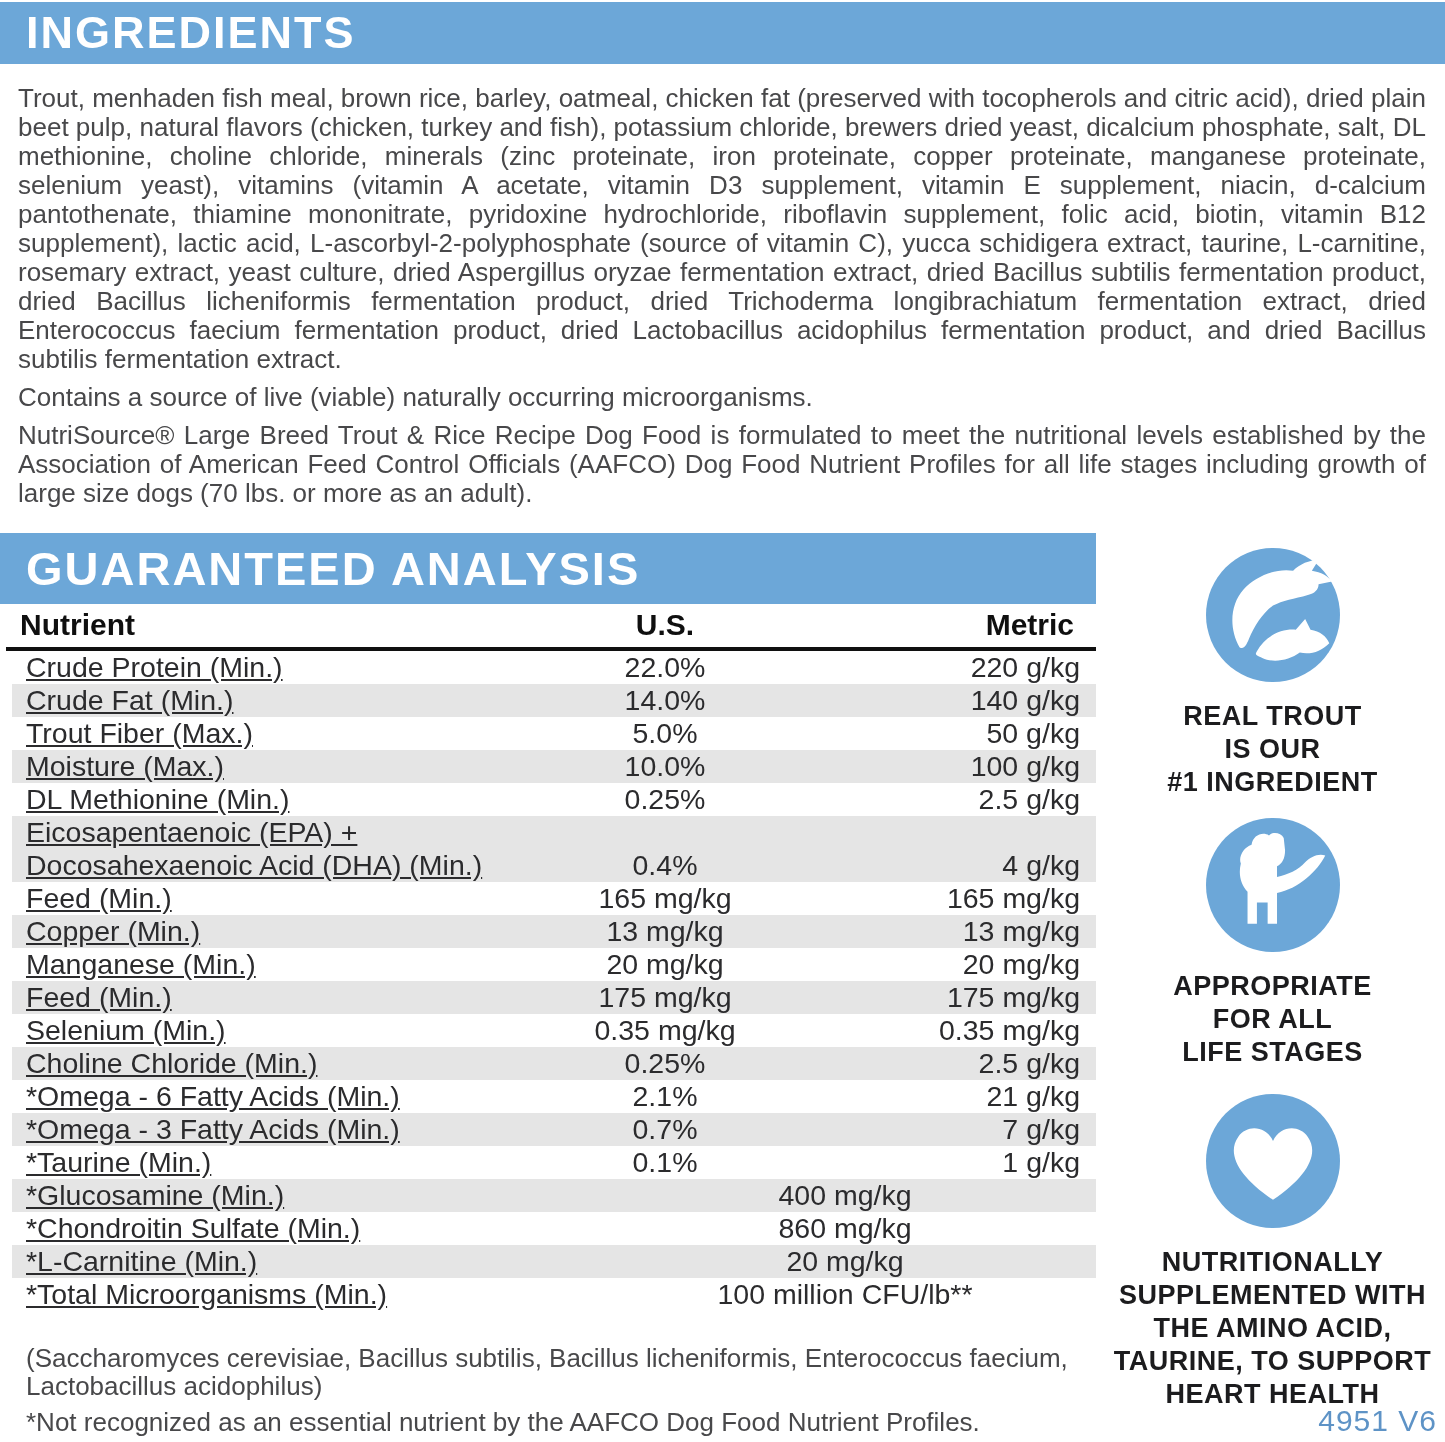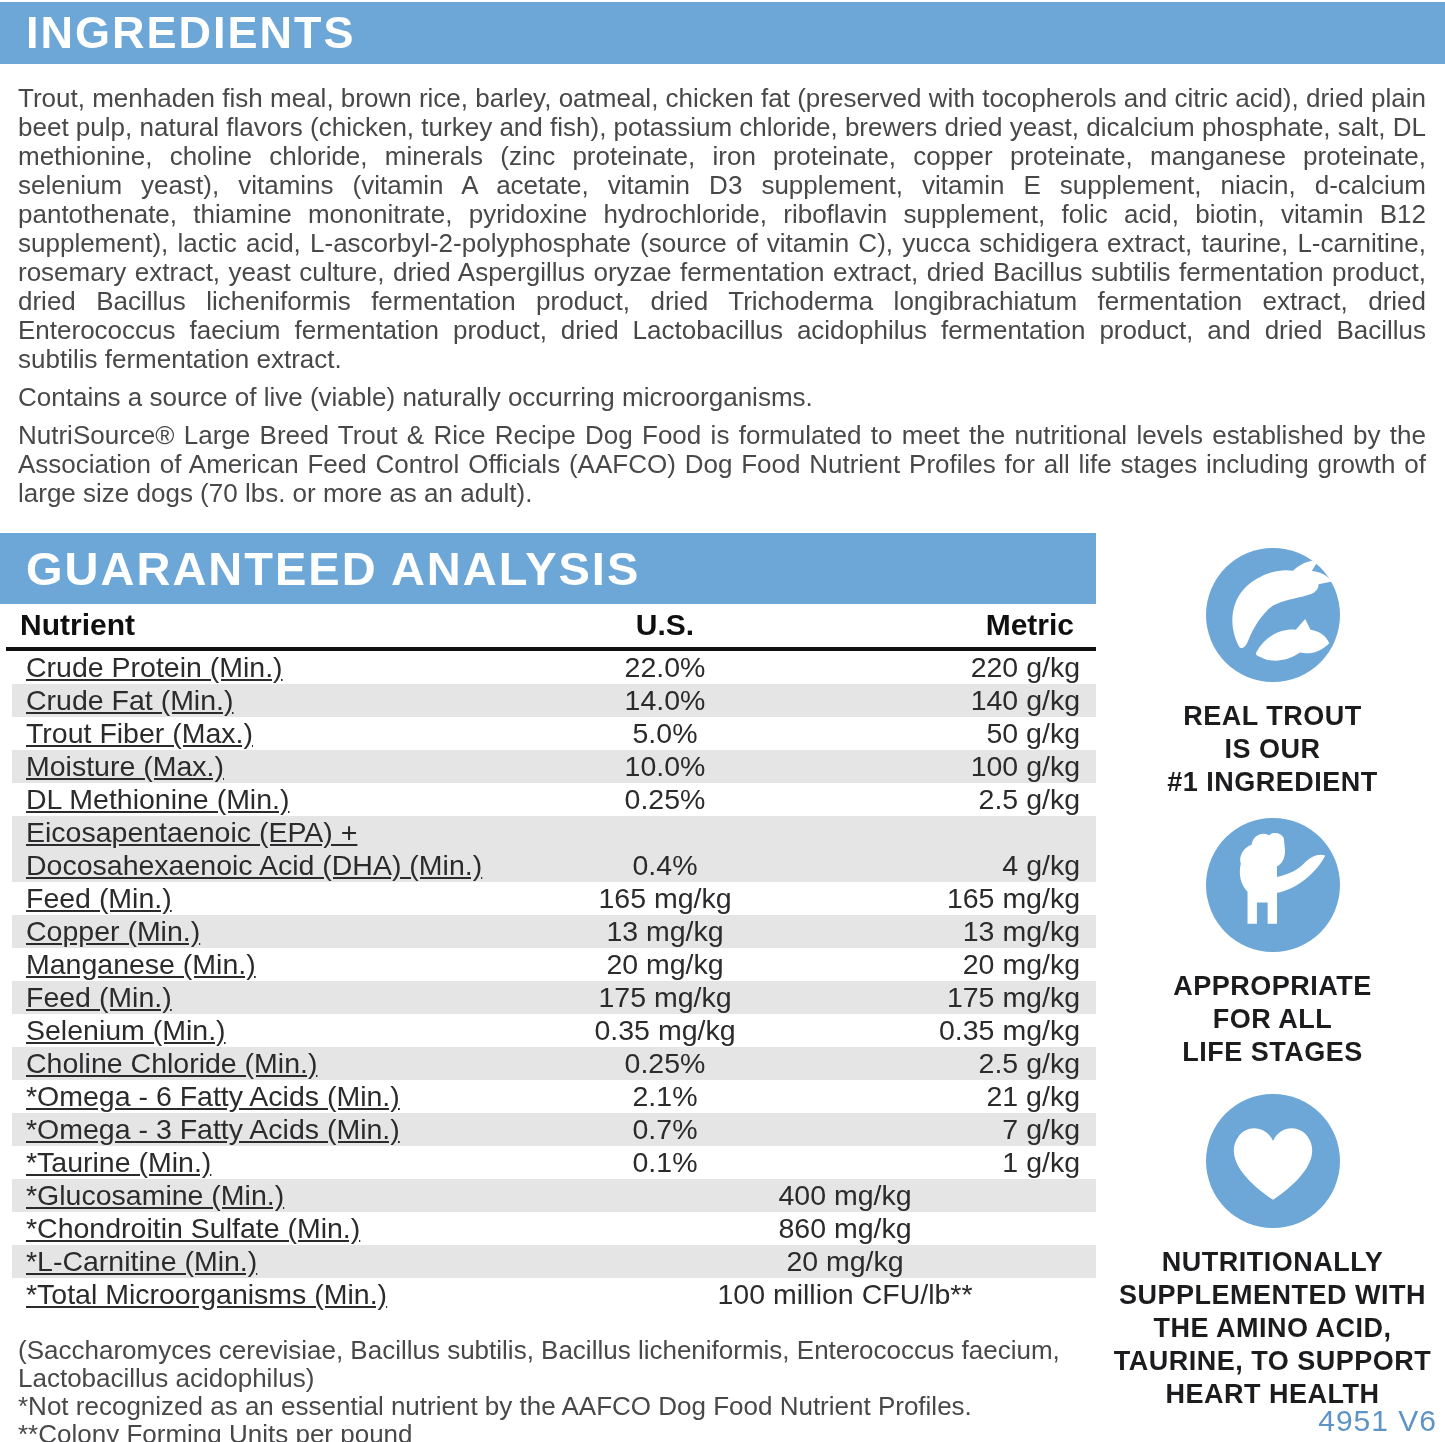--- a/index.html
+++ b/index.html
@@ -32,21 +32,21 @@
   .tbody{margin-left:12px;width:1084px;}
   .trow{display:grid;grid-template-columns:508px 290px 286px;align-items:end;}
   .trow:nth-child(even){background:#E5E5E5;}
   .cell{font-size:28.5px;line-height:33px;color:#2b2b2d;}
   .cell.name{padding-left:14px;white-space:pre-line;text-decoration:underline;}
   .cell.us{text-align:center;}
   .cell.metric{text-align:right;padding-right:16px;}
   .cell.spanvalue{grid-column:2/4;text-align:center;padding-left:74px;box-sizing:border-box;}
 
   .footnotes{position:absolute;left:18px;top:1336px;width:1085px;}
-  .footnotes p{margin:0;font-size:26px;line-height:28px;color:#48484a;white-space:pre-line;}
+  .footnotes p{margin:8px;font-size:26px;line-height:28px;color:#48484a;white-space:pre-line;}
 
   
   .badges{position:absolute;left:1100px;top:0;width:345px;height:1442px;}
   .badge{position:absolute;left:0;width:345px;display:flex;flex-direction:column;align-items:center;justify-content:center;}
   .badge-trout{top:548px;}
   .badge-puppy{top:818px;}
   .badge-heart{top:1094px;}
   .icon-circle{width:134px;height:134px;}
   .badge-label{margin-top:18px;font-weight:bold;font-size:27px;line-height:33px;color:#1c1c1e;
                text-align:center;white-space:pre-line;letter-spacing:0.5px;}

